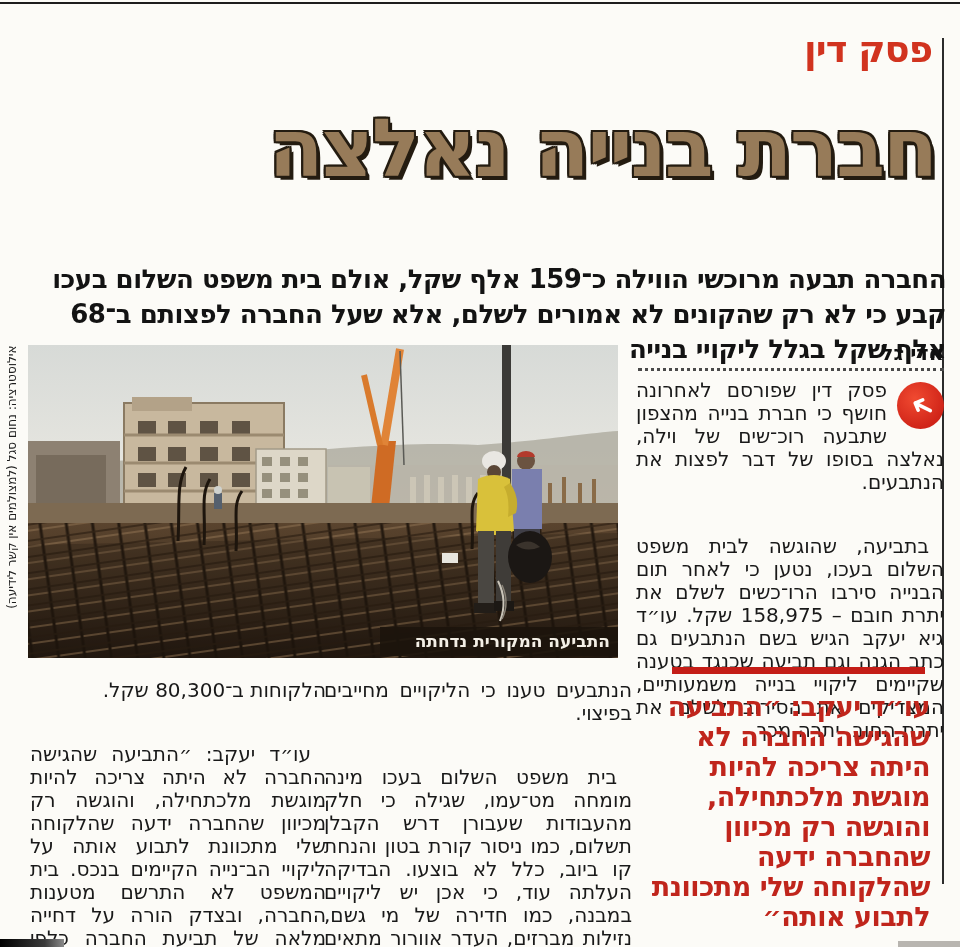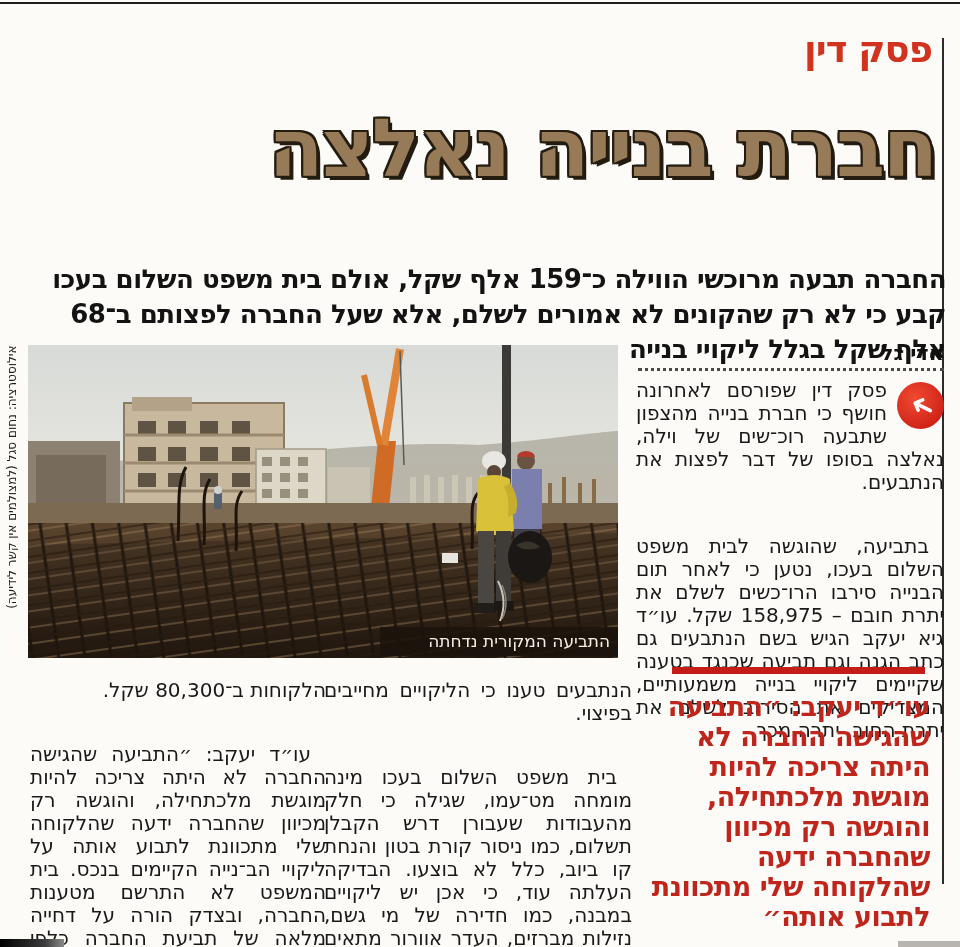--- a/index.html
+++ b/index.html
@@ -32,21 +32,21 @@
   }
   .byline { position:absolute; top:341px; right:16px; font-size:21px; font-weight:bold; color:#101010; }
   .dotted-rule { position:absolute; top:368px; right:16px; width:306px; height:0; border-bottom:3px dotted #4a4a4a; }
 
   
   .photo-wrap { position:absolute; top:345px; left:28px; width:590px; height:313px; background:#cfcec8; }
   .photo-wrap svg { display:block; }
   .photo-caption {
     position:absolute; bottom:2px; right:0; width:222px; height:29px;
     background:rgba(28,20,12,0.9); color:#f3efe6;
-    font-size:17px; font-weight:normal; line-height:29px;
+    font-size:17px; font-weight:bold; line-height:29px;
     padding:0 8px; text-align:right;
   }
   .photo-credit {
     position:absolute; left:-144px; top:494px; width:313px; height:16px;
     transform:rotate(-90deg);
     font-size:12px; color:#1e1e1e; white-space:nowrap;
     direction:rtl; text-align:right;
   }
 
   

